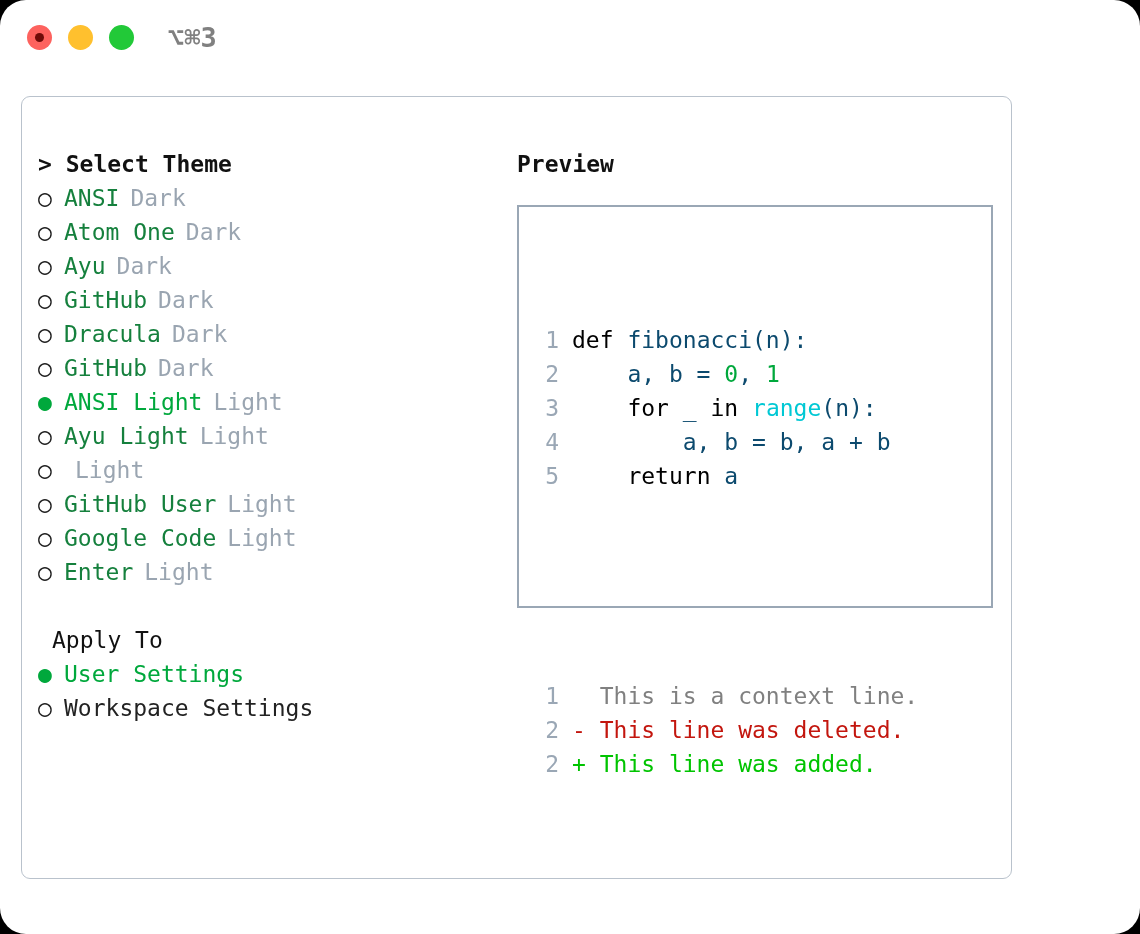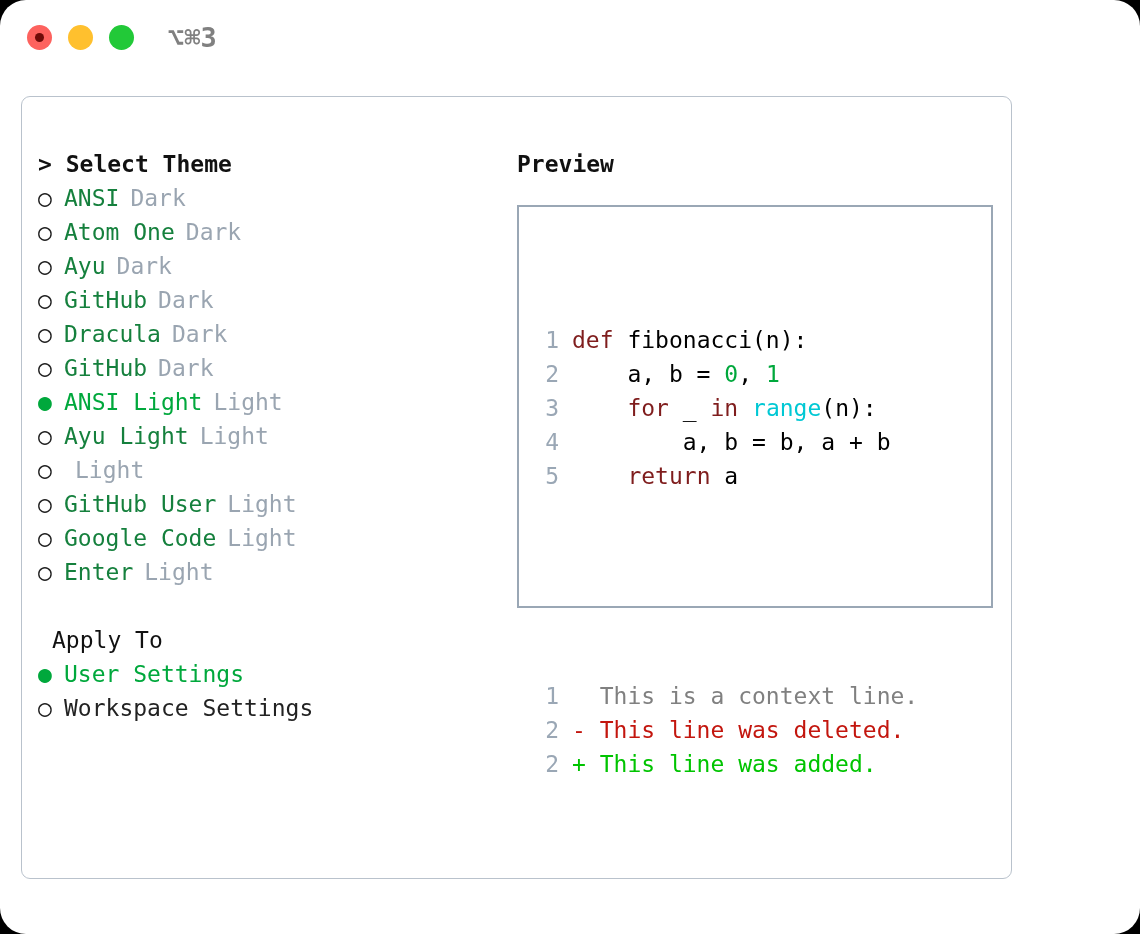--- a/index.html
+++ b/index.html
@@ -162,24 +162,24 @@
     white-space: pre;
   }
   .code-line { display: flex; align-items: baseline; white-space: pre; }
   .lineno {
     color: #9aa7b5;
     width: 26px;
     flex: 0 0 26px;
     text-align: right;
     margin-right: 13px;
   }
-  .tok-kw  { color: #7f1d1d; text-align: right; }
+  .tok-kw  { color: #000000; text-align: right; }
   .tok-fn  { color: #00c8d4; }
   .tok-num { color: #00a83c; }
-  .tok-txt { color: #000000; }
+  .tok-txt { color: #0c4a6e; }
   .tok-ctx { color: #808080; }
   .tok-del { color: #c3160e; }
   .tok-add { color: #00c400; }
   .code-gap { height: 50px; }
 </style>
 </head>
 <body>
 
 <div class="window">
 

